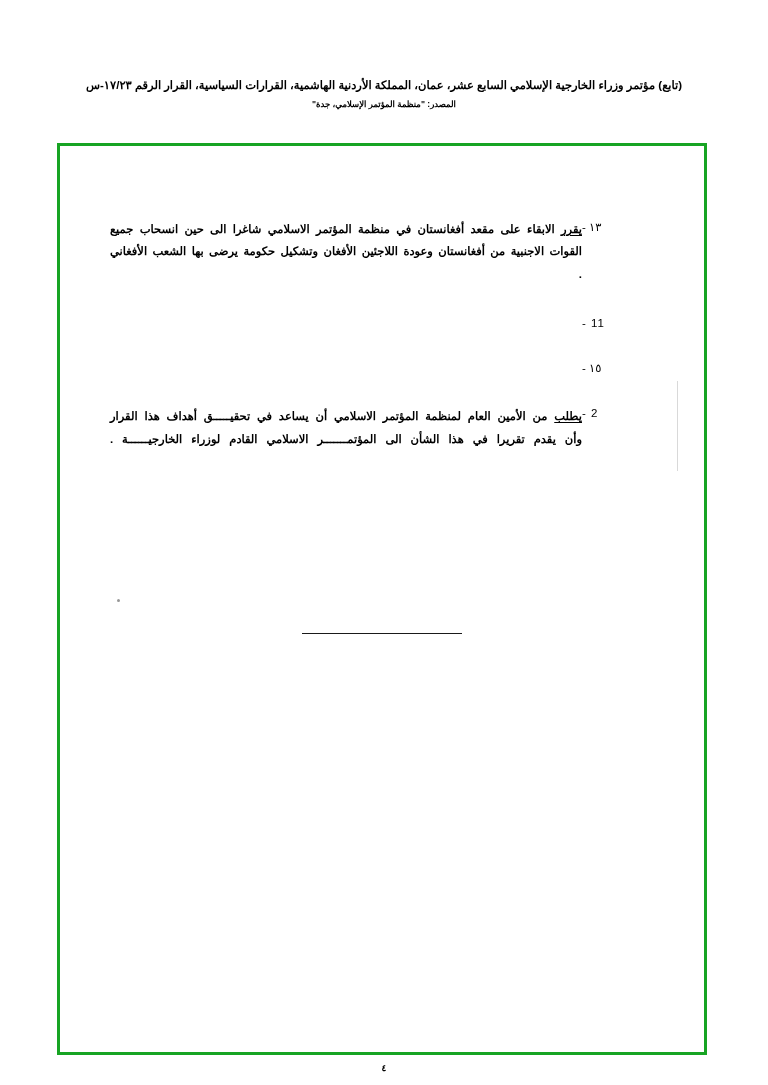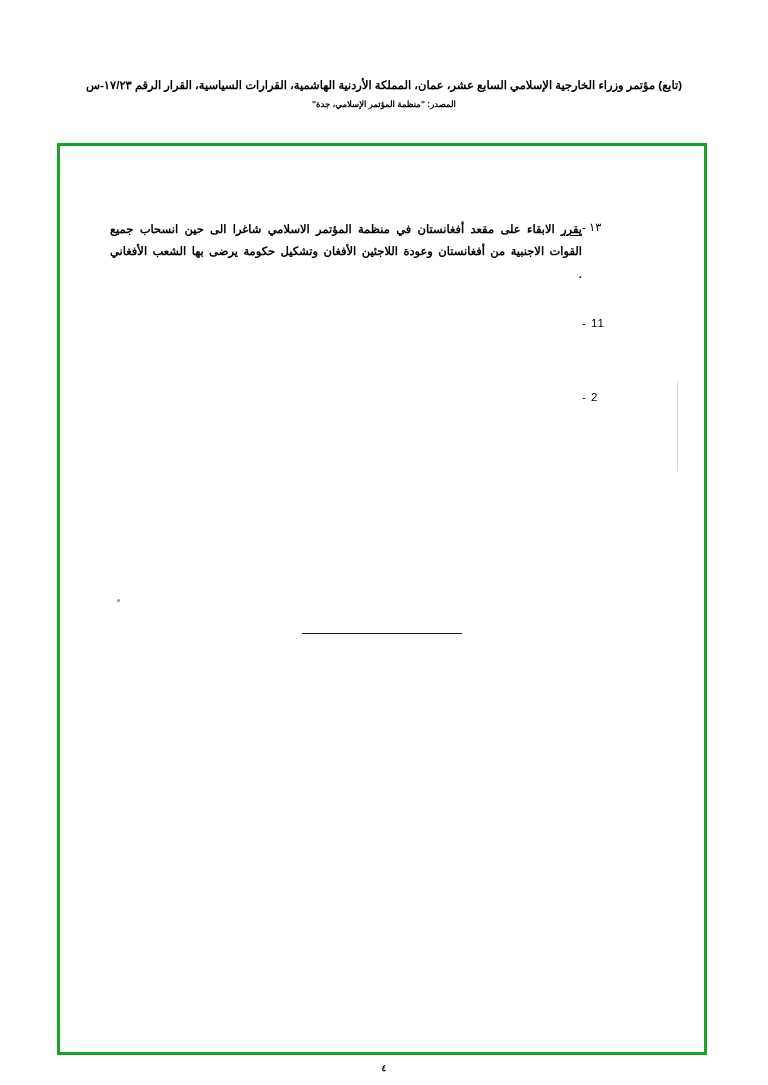--- a/index.html
+++ b/index.html
@@ -166,24 +166,26 @@
       <div class="clause c13">
         <div class="clause-num">١٣ -</div>
         <div class="clause-body"><span class="lead">يقرر</span> <span>الابقاء على مقعد أفغانستان في منظمة المؤتمر الاسلامي شاغرا الى حين انسحاب جميع القوات الاجنبية من أفغانستان وعودة اللاجئين الأفغان وتشكيل حكومة يرضى بها الشعب الأفغاني .</span></div>
       </div>
 
       <div class="clause c14">
         <div class="clause-num">11 -</div>
       </div>
 
       <div class="clause c15">
+        <div class="clause-num">١٥ -</div>
       </div>
 
       <div class="clause c16">
         <div class="clause-num">2 -</div>
+        <div class="clause-body"><span class="lead">يطلب</span> <span>من الأمين العام لمنظمة المؤتمر الاسلامي أن يساعد في تحقيـــــق أهداف هذا القرار وأن يقدم تقريرا في هذا الشأن الى المؤتمـــــــر الاسلامي القادم لوزراء الخارجيــــــة .</span></div>
       </div>
 
     </div>
 
     <div class="speck"></div>
     <div class="divider"></div>
 
   </div>
 
   <div class="footer">

